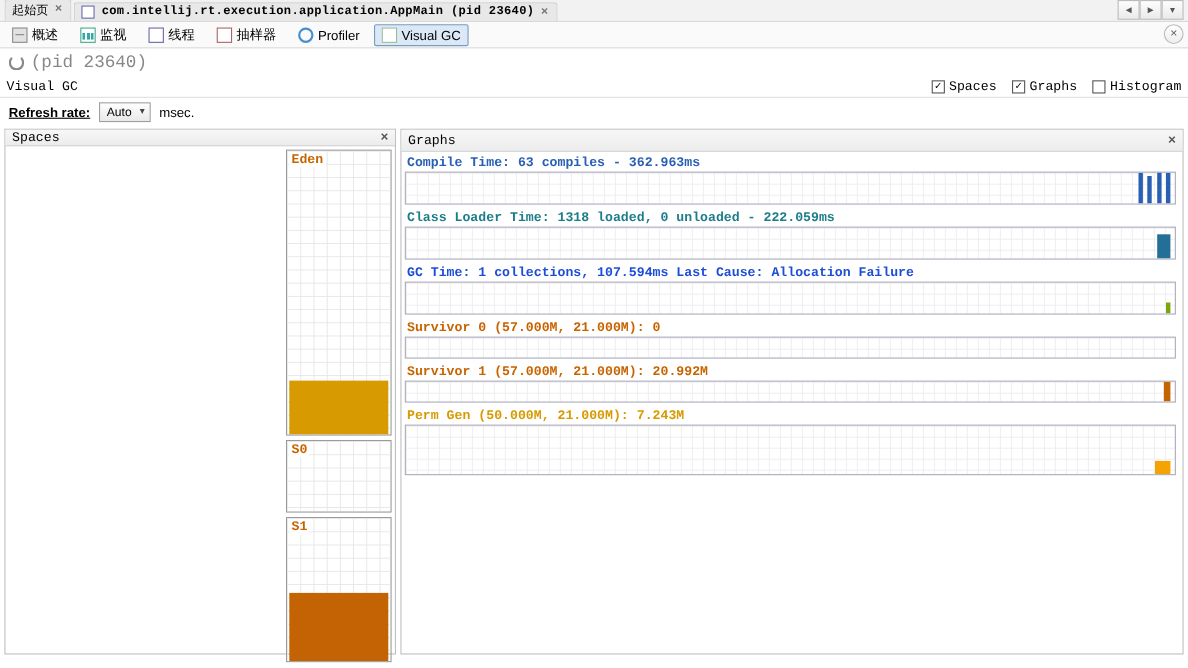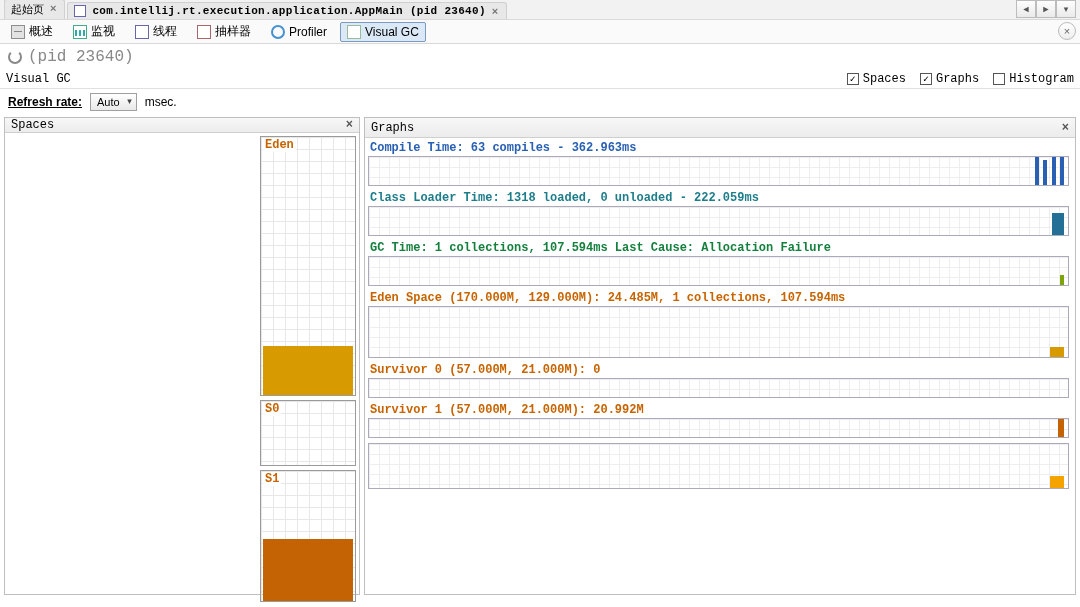--- a/index.html
+++ b/index.html
@@ -241,21 +241,21 @@
   }
   .spark {
     display: inline-block;
     vertical-align: bottom;
     margin-left: 1px;
   }
 
   
   .c-blue     { color: #2960b4; }    .bg-blue     { background:#2960b4; }
   .c-teal     { color: #1d7d8a; }    .bg-teal     { background:#236f95; }
-  .c-olive    { color: #15803d; font-family: Liberation Mono, monospace; }    .bg-olive    { background:#7da50a; }
+  .c-olive    { color: #1d4ed8; font-family: Liberation Mono, monospace; }    .bg-olive    { background:#7da50a; }
   .c-orange   { color: #c86400; }    .bg-eden     { background:#d79a00; }    .bg-s1       { background:#c46303; }
   .c-darkolive{ color: #59640d; }    .bg-old      { background:#6f7d0e; }
   .c-amber    { color: #d79a00; }    .bg-perm     { background:#f5a300; }
 </style>
 </head>
 <body>
 
 <div class="top-tabs">
   <div class="top-tab">
     <span>起始页</span>
@@ -391,45 +391,38 @@
 
       <div class="graph-row">
         <div class="graph-title c-olive">GC Time: 1 collections, 107.594ms Last Cause: Allocation Failure</div>
         <div class="graph-area">
           <div class="graph-spark">
             <span class="spark bg-olive" style="width:4px;height:10px"></span>
           </div>
         </div>
       </div>
 
-      <div class="graph-row">
-        <div class="graph-title c-orange">Eden Space (170.000M, 129.000M): 24.485M, 1 collections, 107.594ms</div>
-        <div class="graph-area" style="height:52px">
-          <div class="graph-spark">
-            <span class="spark bg-eden" style="width:14px;height:10px"></span>
-          </div>
-        </div>
-      </div>
 
       <div class="graph-row">
         <div class="graph-title c-orange">Survivor 0 (57.000M, 21.000M): 0</div>
         <div class="graph-area" style="height:20px"></div>
       </div>
 
       <div class="graph-row">
         <div class="graph-title c-orange">Survivor 1 (57.000M, 21.000M): 20.992M</div>
         <div class="graph-area" style="height:20px">
           <div class="graph-spark">
             <span class="spark bg-s1" style="width:6px;height:18px"></span>
           </div>
         </div>
       </div>
 
 
       <div class="graph-row">
+        <div class="graph-title c-amber">Perm Gen (50.000M, 21.000M): 7.243M</div>
         <div class="graph-area" style="height:46px">
           <div class="graph-spark">
             <span class="spark bg-perm" style="width:14px;height:12px"></span>
           </div>
         </div>
       </div>
 
     </div>
   </div>
 

